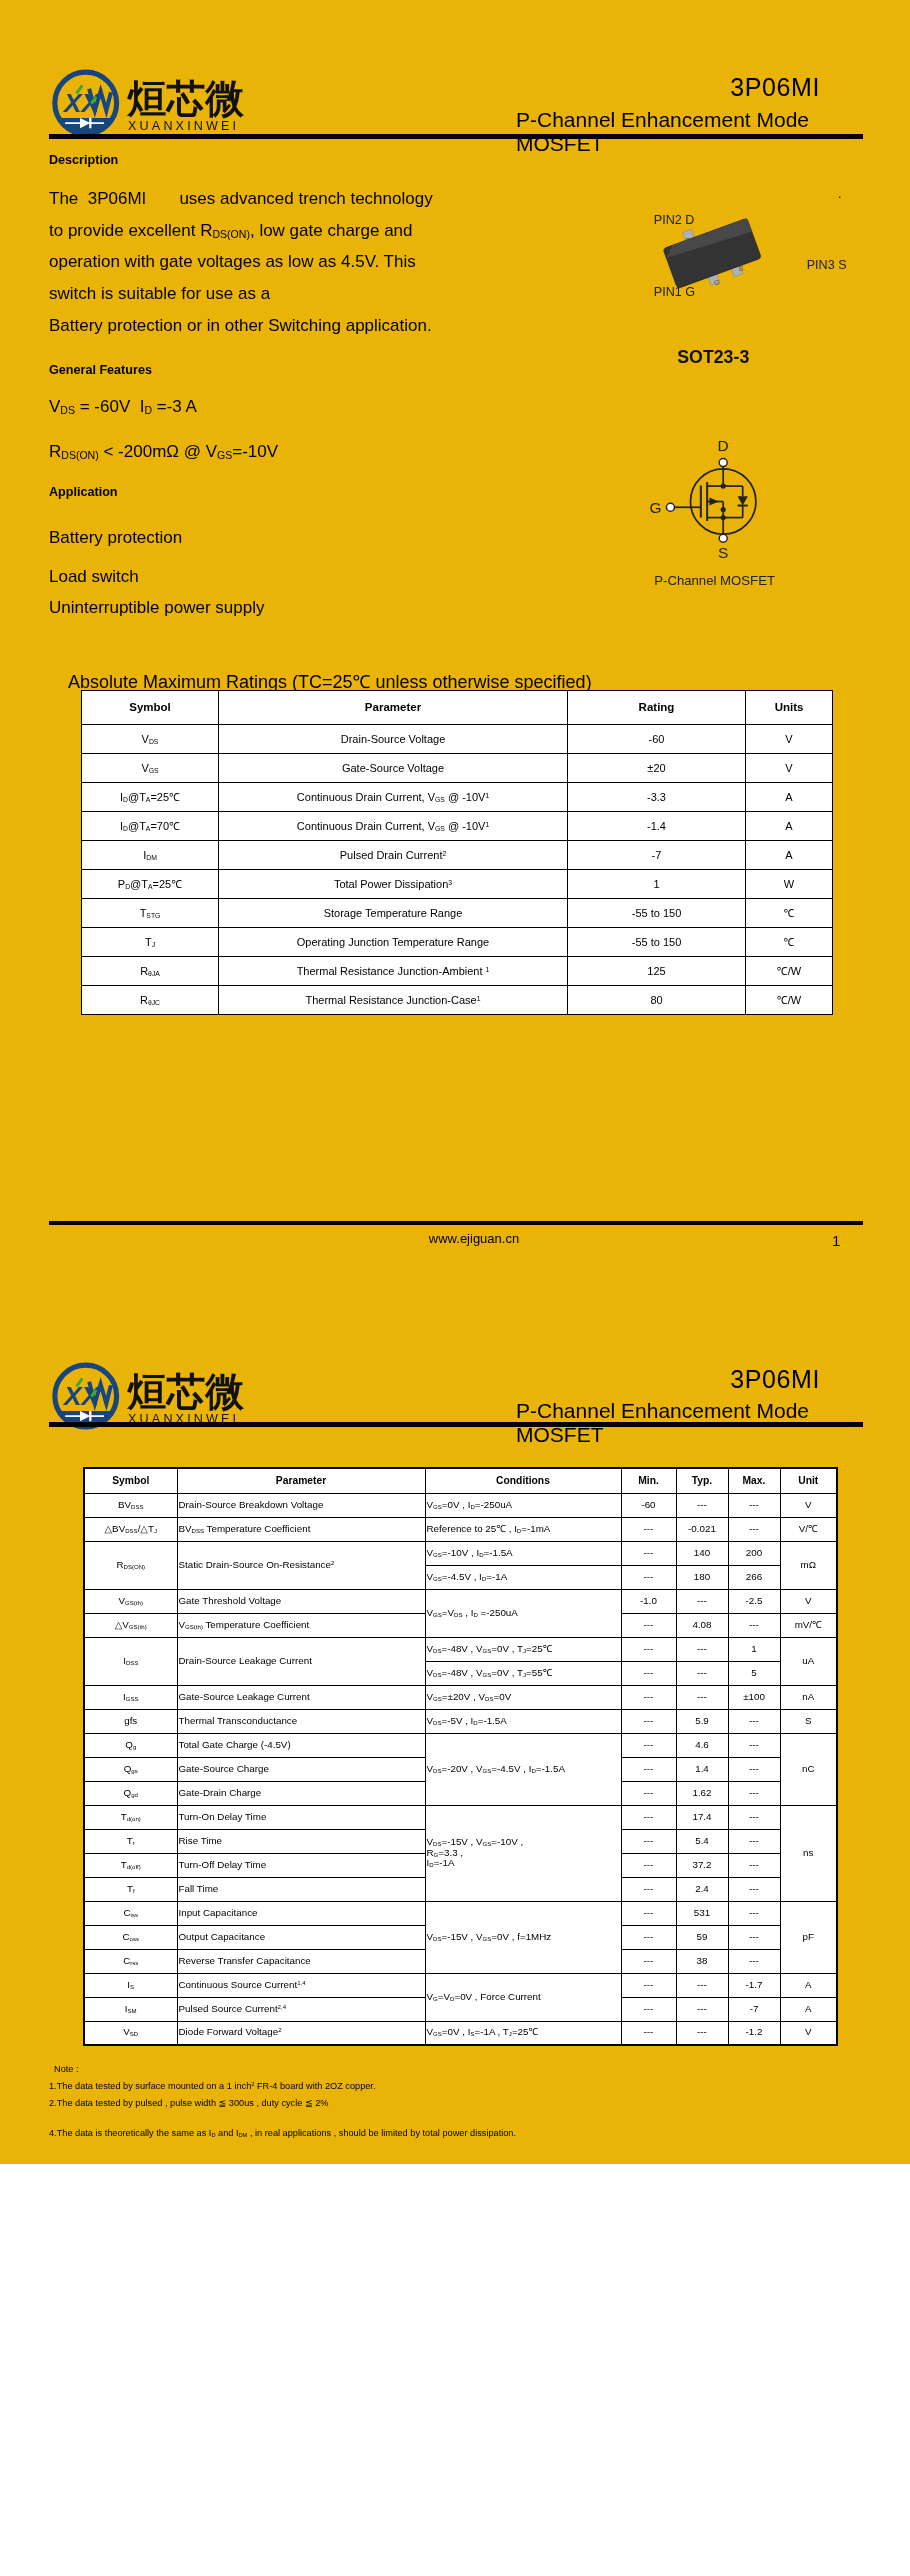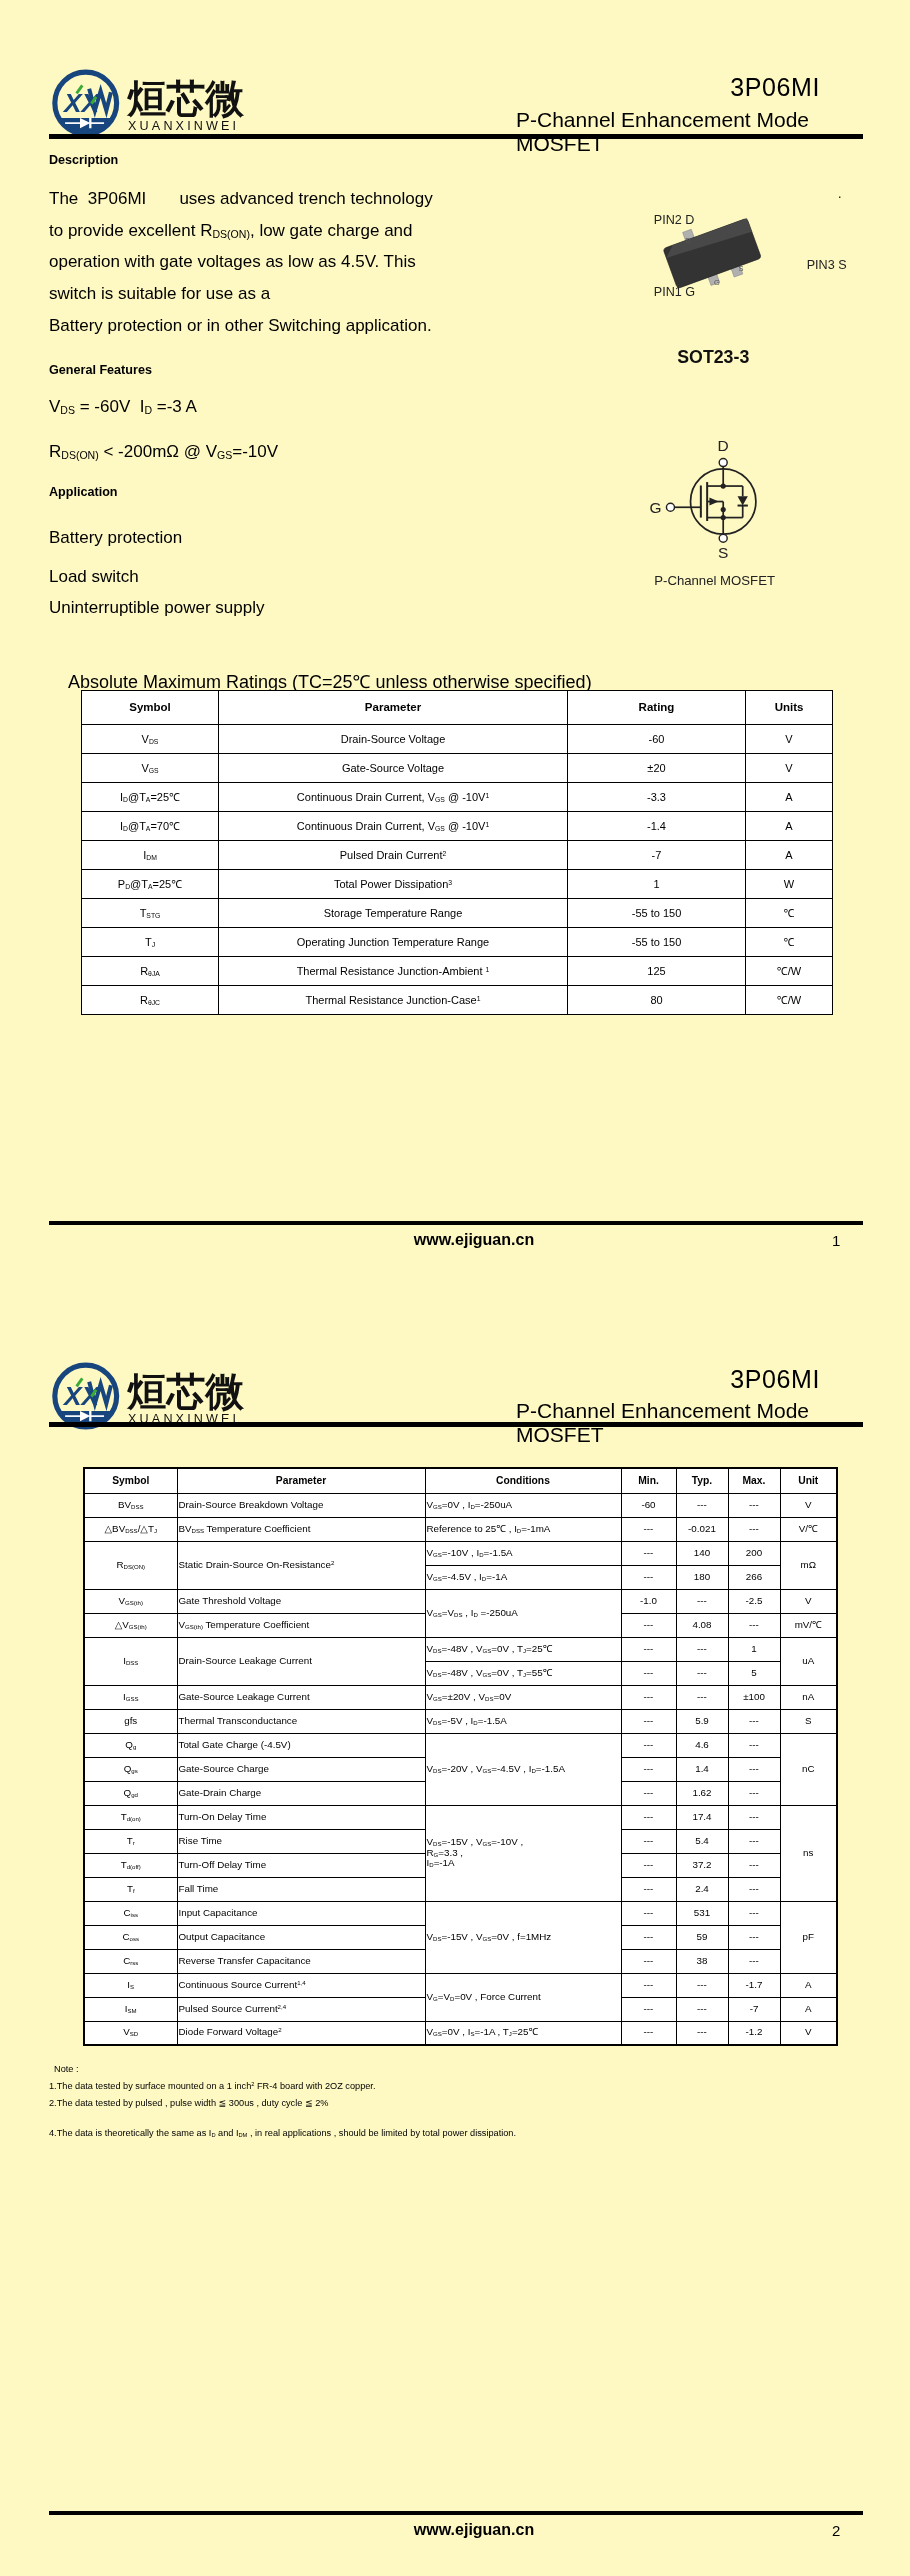--- a/index.html
+++ b/index.html
@@ -1,16 +1,16 @@
 <!DOCTYPE html>
 <html style="font-size:9.2px"><head>
 <meta charset="utf-8">
 <style>
   html,body{margin:0;padding:0;background:#ffffff;}
-  #doc{position:relative;width:910px;height:2576px;background:#fef9c3;
+  #doc{position:relative;width:910px;height:2164px;background:#eab308;
        font-family:"Liberation Sans", sans-serif;color:#000;overflow:hidden;}
   .abs{position:absolute;}
   .rule{background:#000;}
   .part-title{font-size:25px;font-weight:400;text-align:right;letter-spacing:0.6px;}
   .subtitle{font-size:21px;font-weight:400;text-align:left;}
   .h-bold{font-weight:bold;font-size:12.6px;}
   .body-line{font-size:17px;white-space:pre-wrap;}
   .amr-title{font-weight:normal;font-size:18px;}
   sub{font-size:62%;vertical-align:-0.18em;line-height:0;}
   sup{font-size:62%;vertical-align:0.5em;line-height:0;}
@@ -23,21 +23,21 @@
   #t2 th{font-size:10.3px;}
   #t2 tr{height:24px;}
   #t2 tr.hdr{height:25px;}
   th,td{border:1.1px solid #000;border-top-width:1.7px;border-bottom-width:1.7px;
         text-align:center;vertical-align:middle;padding:0 1.7px;line-height:1.12;
         white-space:pre-line;overflow:hidden;}
   table{border:1.7px solid #000;}
   #t2{border-width:2.3px;}
   td.al{text-align:left;padding-left:1px;}
   .note-line{font-size:9.2px;}
-  .footer-site{font-size:16px;text-align:center;font-weight:bold;}
+  .footer-site{font-size:13px;text-align:center;}
   .footer-page{font-size:15px;}
   svg text{font-family:"Liberation Sans", sans-serif;}
 </style>
 </head>
 <body>
 
 <div id="doc">
 
   <svg class="abs" style="left:50px;top:59px" width="218" height="83" viewBox="0 0 380 145">
     <circle cx="62" cy="77" r="54" fill="none" stroke="#17457e" stroke-width="9"></circle>

